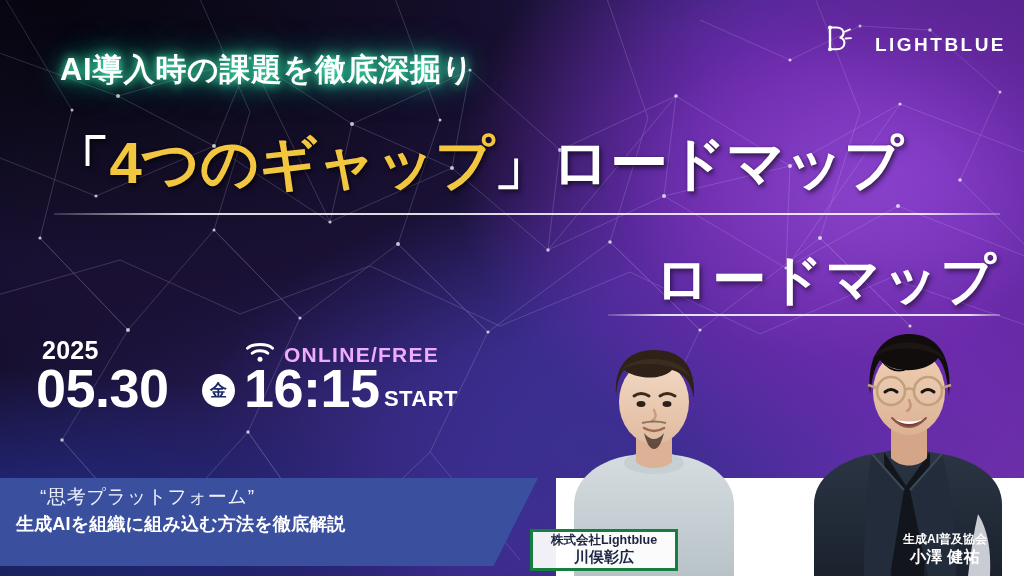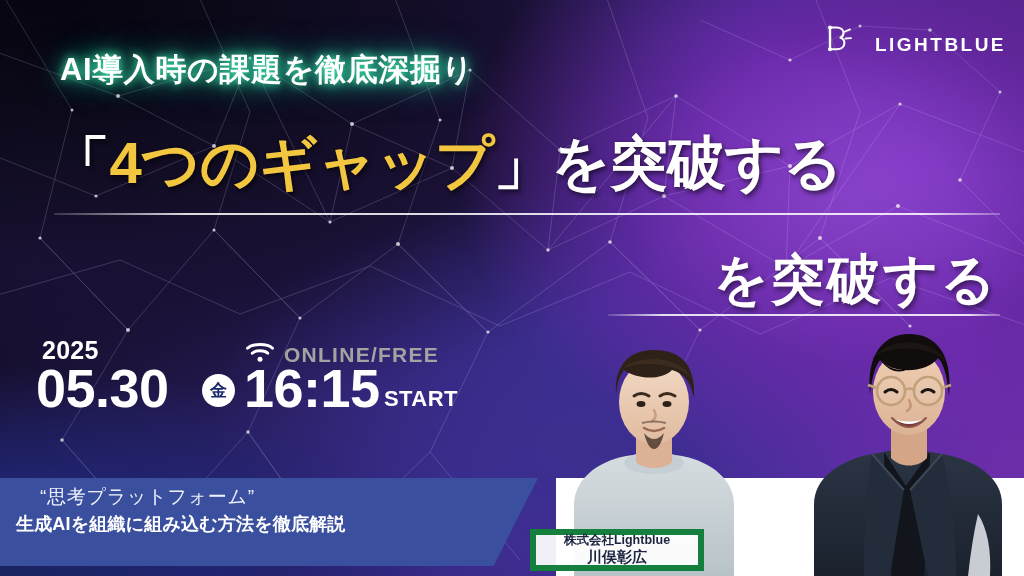--- a/index.html
+++ b/index.html
@@ -88,21 +88,21 @@
     font-size:54px;font-weight:700;color:#fff;letter-spacing:-.01em;
     line-height:1;white-space:nowrap;
   }
   .startlabel{
     position:absolute;left:384px;top:386px;
     font-size:22px;font-weight:700;color:#fff;letter-spacing:.02em;text-align:right;
   }
   .wifi{position:absolute;left:245px;top:340px;width:30px;height:24px;}
   .onlinefree{
     position:absolute;left:284px;top:343px;
-    font-size:21px;font-weight:700;color:#a3a3a3;letter-spacing:.06em;
+    font-size:21px;font-weight:700;color:#f0abfc;letter-spacing:.06em;
   }
 
   
   .banner{
     position:absolute;left:-18px;top:478px;width:556px;height:88px;
     background:#3a4f9e;
     clip-path:polygon(0 0, 100% 0, 92% 100%, 0 100%);
   }
   .banner-sub{
     position:absolute;left:40px;top:484px;
@@ -124,22 +124,22 @@
     position:absolute;left:556px;top:478px;width:468px;height:98px;
     background:#ffffff;
   }
 
   .nameplate{
     position:absolute;
     display:flex;flex-direction:column;align-items:center;justify-content:center;
     line-height:1.22;text-align:center;
   }
   .np-left{
-    left:530px;top:529px;width:174px;height:42px;
-    background:rgba(255,255,255,.93);border:6px solid #15803d;
+    left:530px;top:529px;width:148px;height:42px;
+    background:rgba(255,255,255,.93);border:3px solid #15803d;
     color:#1c2440;
   }
   .np-left .org{font-size:12.5px;font-weight:700;}
   .np-left .person{font-size:15px;font-weight:700;}
   .np-right{
     left:870px;top:527px;width:150px;height:44px;
     color:#ffffff;
   }
   .np-right .org{font-size:12px;font-weight:700;}
   .np-right .person{font-size:16px;font-weight:700;letter-spacing:.02em;}
@@ -232,25 +232,25 @@
         <circle cx="10" cy="5.5" r="2" fill="#ffffff"></circle>
         <circle cx="10" cy="27.3" r="2" fill="#ffffff"></circle>
       </svg>
     </span>
     <span class="logo-text">LIGHTBLUE</span>
   </div>
 
   <div class="kicker">AI導入時の課題を徹底深掘り</div>
 
   <div class="headline1">
-    <span>「</span><span class="gold">4つのギャップ</span><span>」を突破する</span>
+    <span>「</span><span class="gold">4つのギャップ</span><span>」ロードマップ</span>
   </div>
 
   <div class="rule rule-1"></div>
-  <div class="headline2">を突破する</div>
+  <div class="headline2">ロードマップ</div>
   <div class="rule rule-2"></div>
 
   <div class="year">2025</div>
   <div class="datebig">05.30</div>
   <div class="daybadge">金</div>
   <div class="timebig">16:15</div>
   <div class="startlabel">START</div>
 
   <span class="wifi">
     <svg viewBox="0 0 30 24" width="30" height="24" fill="none">
@@ -352,14 +352,18 @@
 
   <div class="banner"></div>
   <div class="banner-sub">“思考プラットフォーム”</div>
   <div class="banner-main">生成AIを組織に組み込む方法を徹底解説</div>
 
   <div class="nameplate np-left">
     <span class="org">株式会社Lightblue</span>
     <span class="person">川俣彰広</span>
   </div>
 
+  <div class="nameplate np-right">
+    <span class="org">生成AI普及協会</span>
+    <span class="person">小澤 健祐</span>
+  </div>
 
 </div>
 
 </body></html>

